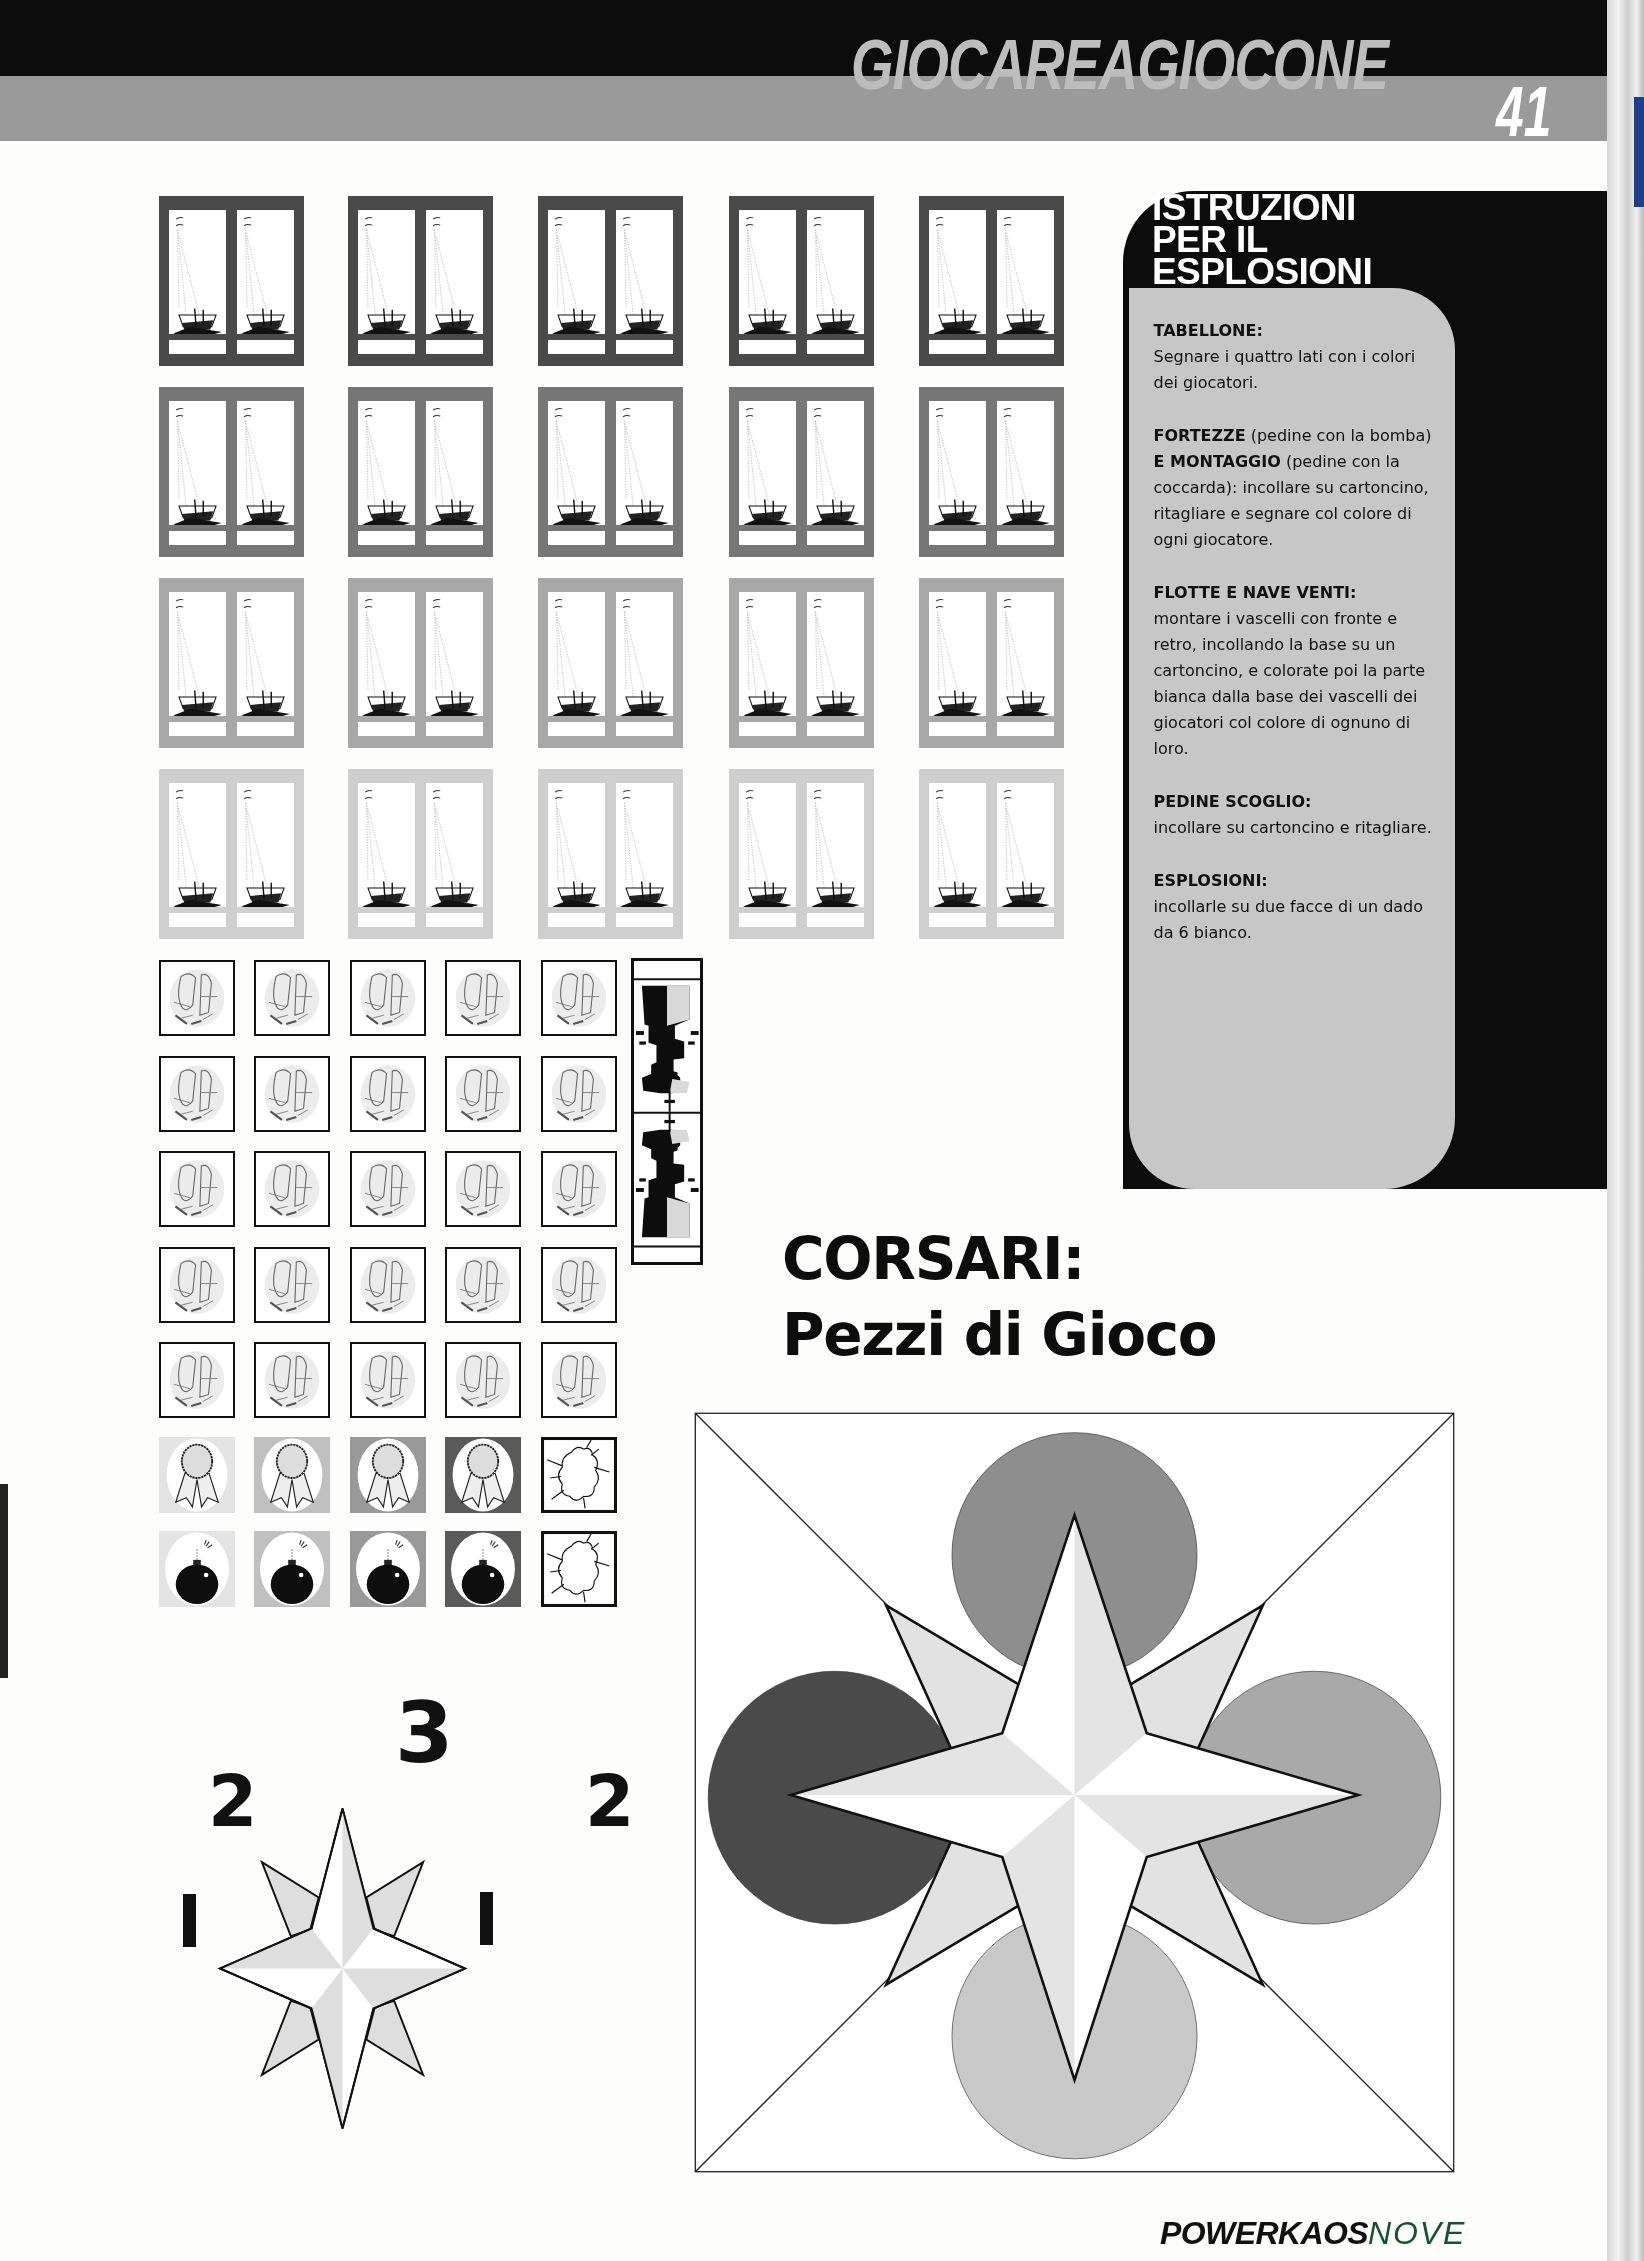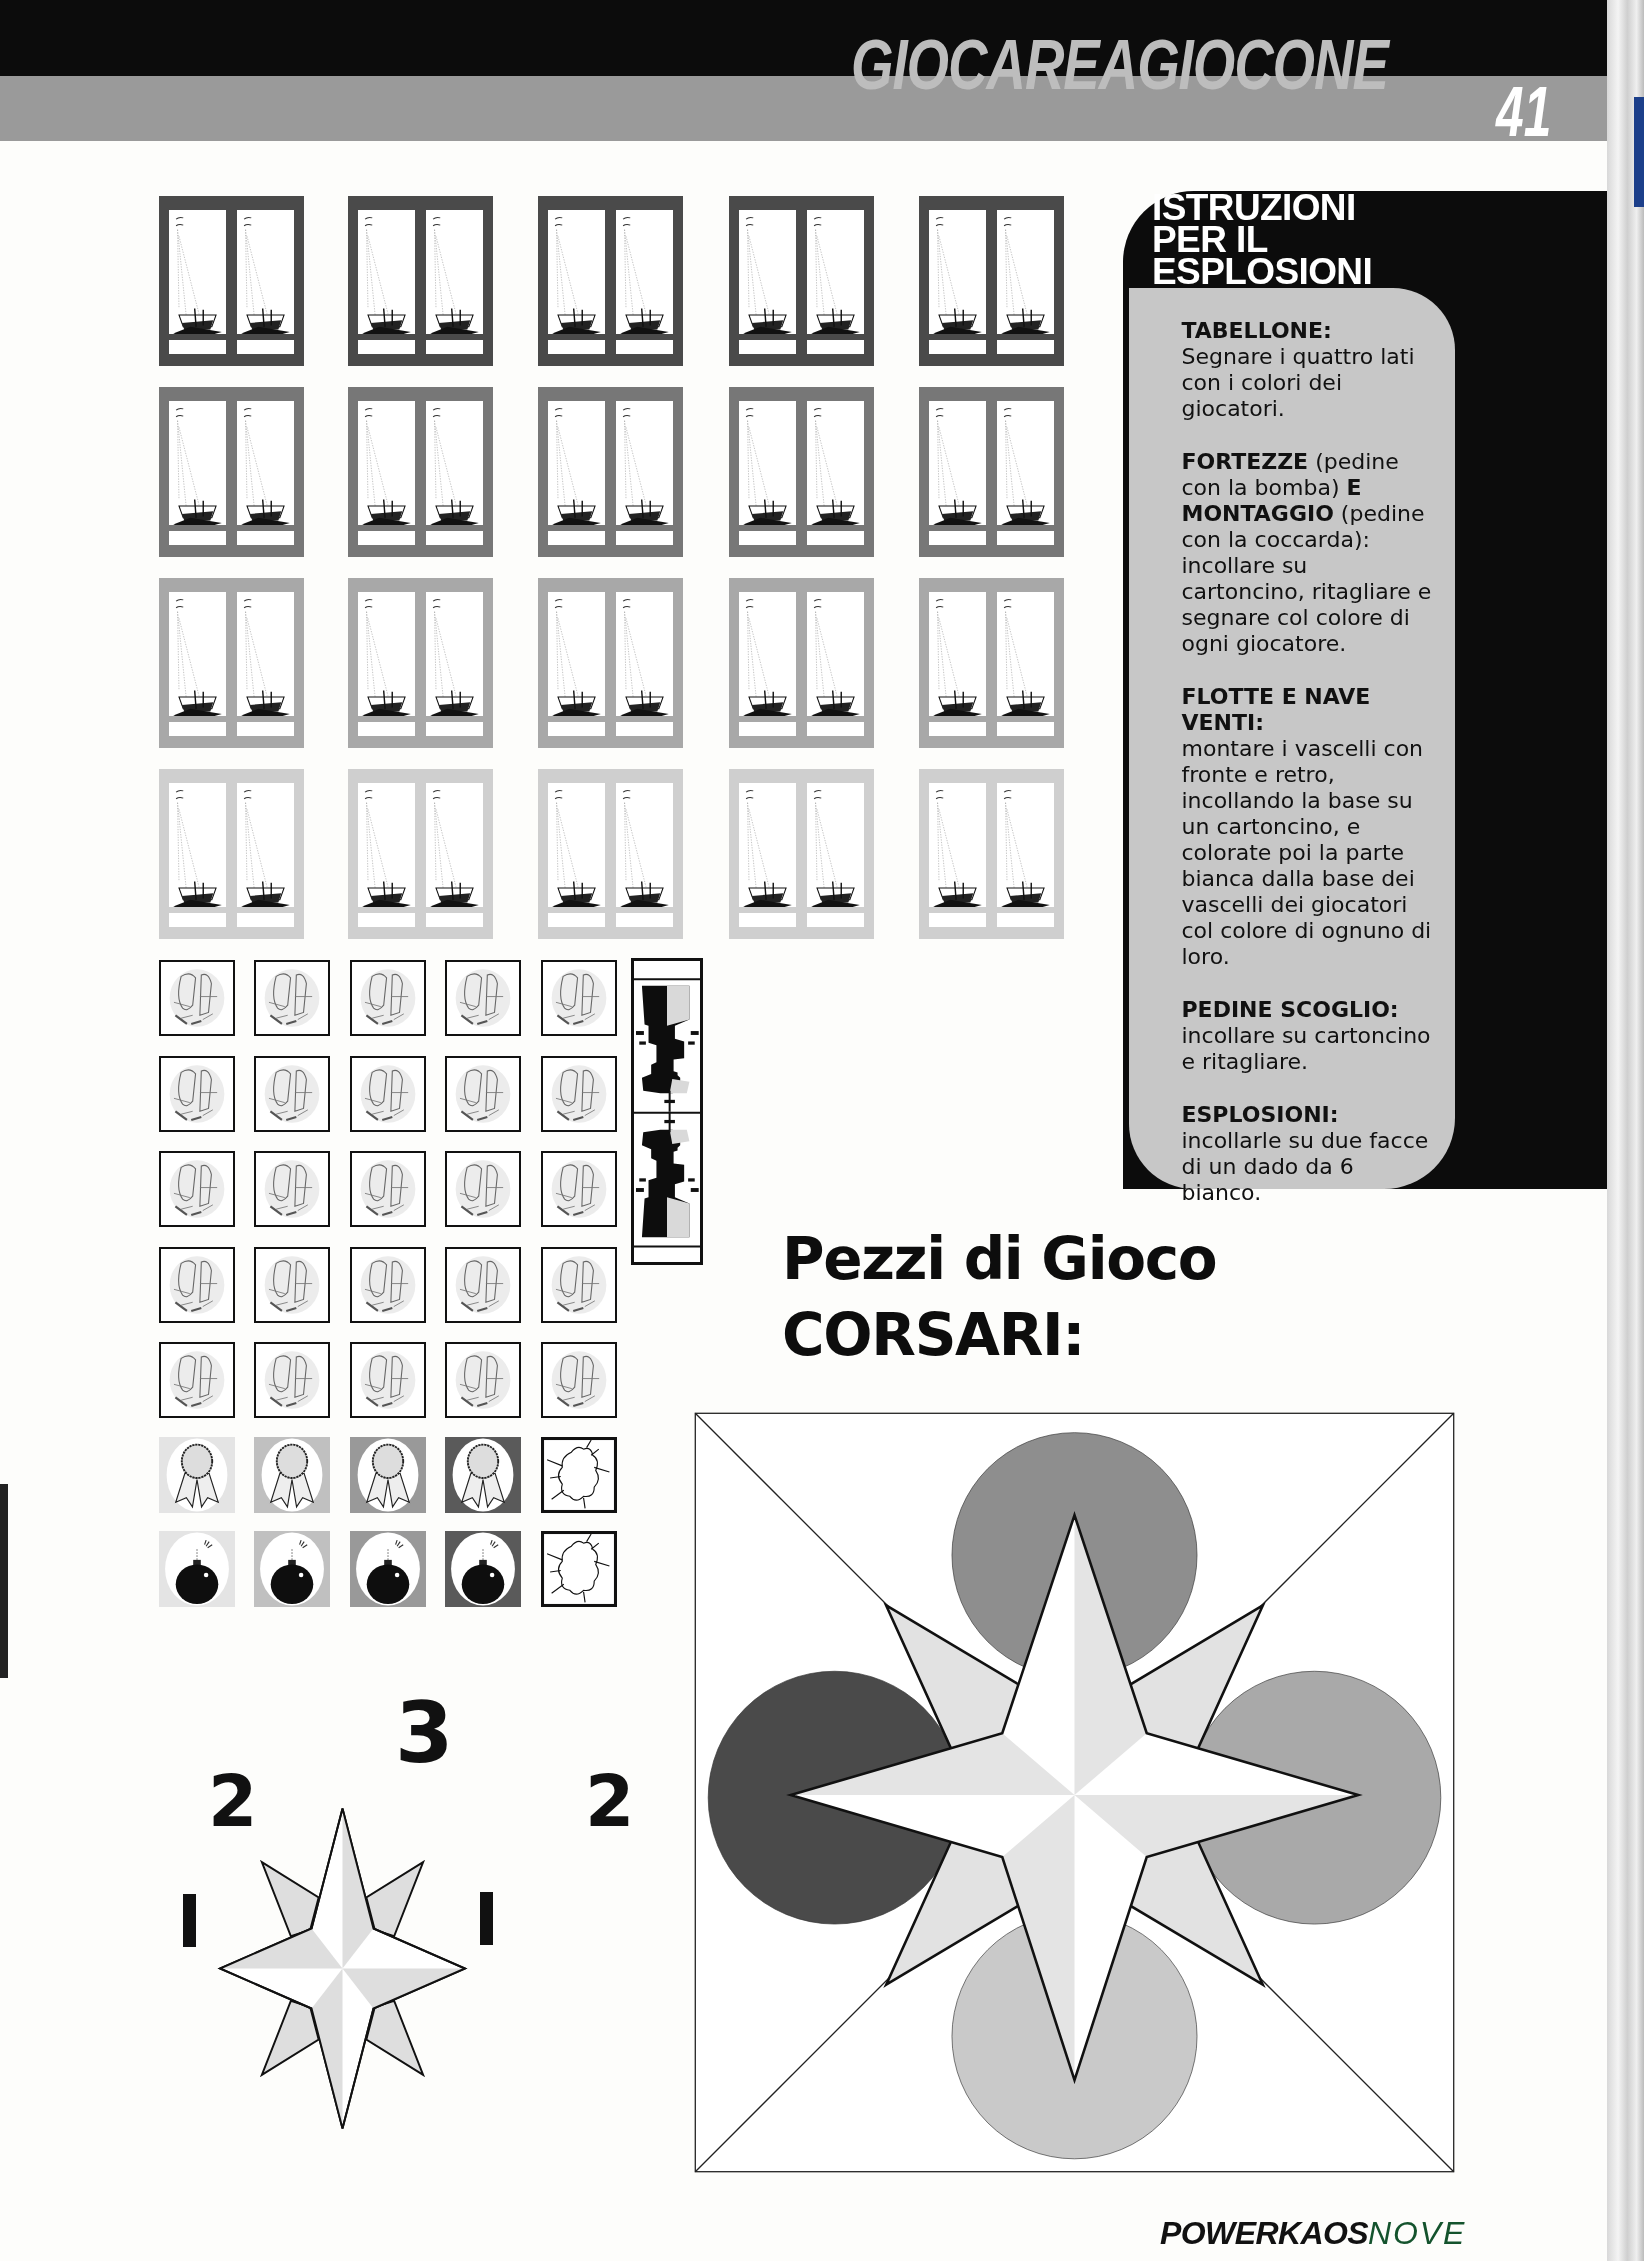--- a/index.html
+++ b/index.html
@@ -20,21 +20,21 @@
   .spine-blue { left:1634px; top:97px; width:10.3px; height:110px; background:#1c3f8a; }
 
   
   .instr-black { left:1123px; top:191px; width:484px; height:998px; background:#0c0c0c;
                  border-top-left-radius:71px; }
   .instr-title { left:1152px; top:192px; color:#fff; font-weight:bold; font-size:37px; line-height:32px;
                  font-family:Liberation Sans, sans-serif; letter-spacing:-0.6px; }
   .instr-box { left:1129px; top:288px; width:326px; height:901px; background:#c7c7c7;
                border-top-right-radius:62px; border-bottom-left-radius:65px; border-bottom-right-radius:71px;
                padding:30px 19.4px 0 24.5px; box-sizing:border-box; }
-  .instr-sec { margin-bottom:27px; font-size:22px; line-height:26px;margin-left:28px; }
+  .instr-sec { margin-bottom:27px; font-size:16px; line-height:26px; }
   .instr-sec b { font-weight:bold; }
 
   
   .ship-card { position:absolute; width:145px; height:170px; box-sizing:border-box; padding:14px 10.3px 11.6px 10.3px;
                display:flex; gap:10.3px; }
   .ship-half { flex:1; background:#fff; position:relative; }
   .ship-half .base { position:absolute; left:0; right:0; bottom:0; height:14px; background:#fff;
                      border-top:6.5px solid transparent; }
   .ship-half svg { position:absolute; left:0; top:0; width:100%; height:100%; }
 
@@ -959,22 +959,22 @@
       <rect x="8" y="124" width="10" height="5" fill="#111"></rect>
       <rect x="82" y="124" width="10" height="5" fill="#111"></rect>
       <line x1="54" y1="200" x2="54" y2="232" stroke="#111" stroke-width="3"></line>
       <rect x="46" y="214" width="16" height="5" fill="#111"></rect>
     </g>
     <use href="#pship" transform="translate(0,464) scale(1,-1)"></use>
   </svg>
 </div>
 
 <div class="abs big-title">
+  <div>CORSARI:</div>
   <div>Pezzi di Gioco</div>
-  <div>CORSARI:</div>
 </div>
 
 <div class="abs compass-small">
   <div class="num" style="left:227px;top:0px;font-size:84px;">3</div>
   <div class="num" style="left:40px;top:75px;font-size:71px;">2</div>
   <div class="num" style="left:417px;top:75px;font-size:71px;">2</div>
   <div class="abs" style="left:15px;top:203px;width:13px;height:53px;background:#111;"></div>
 
   <div class="abs" style="left:312px;top:201px;width:13px;height:53px;background:#111;"></div>
 

